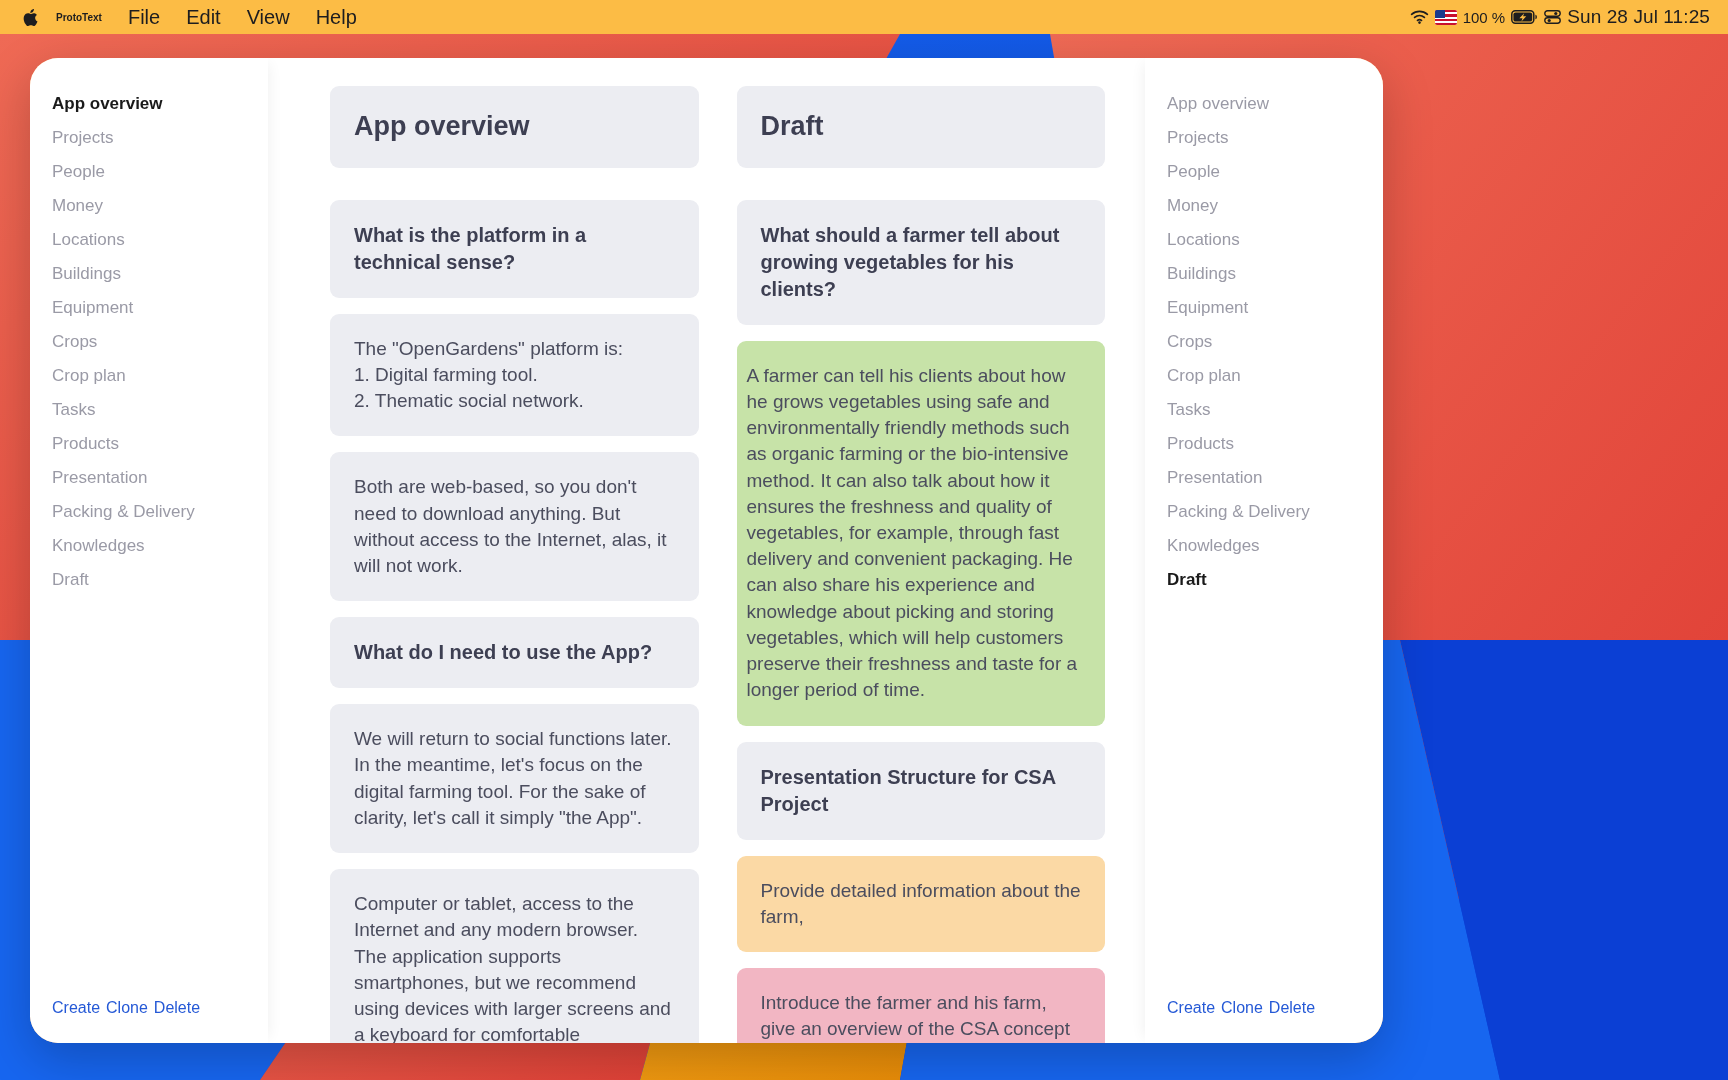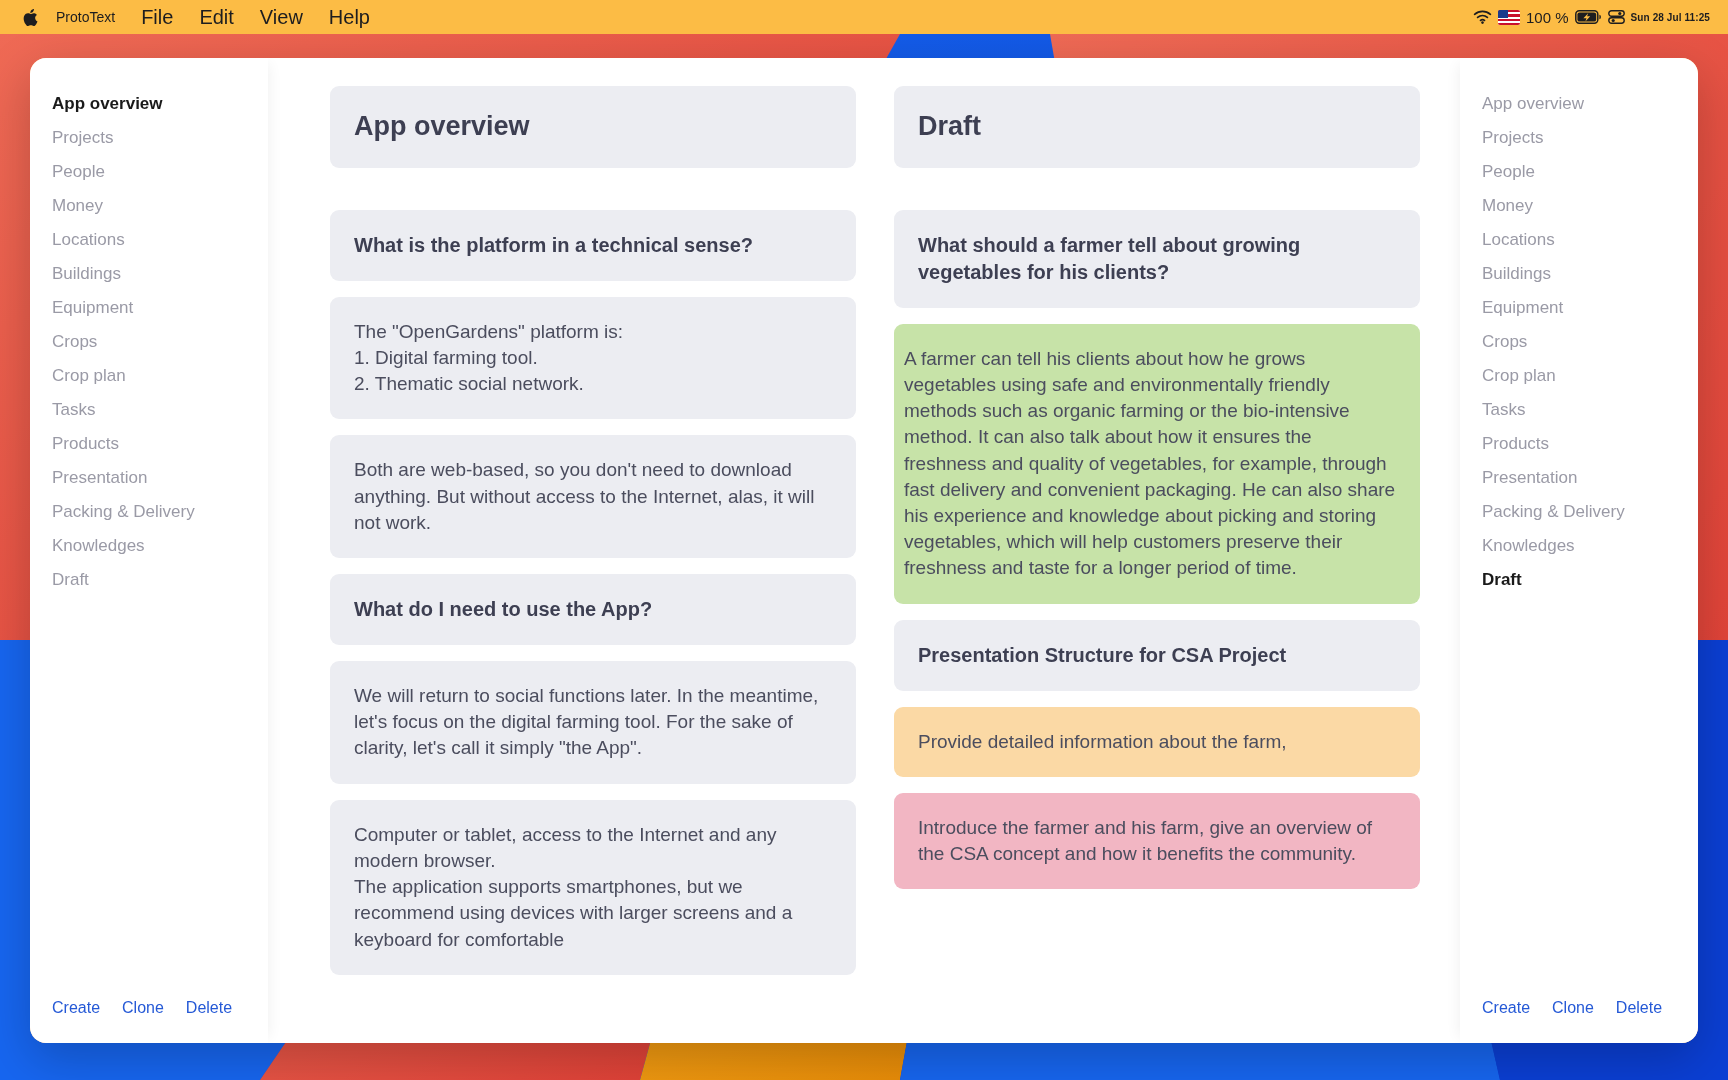--- a/index.html
+++ b/index.html
@@ -21,41 +21,41 @@
     position: absolute; top: 0; left: 0;
     width: 1728px; height: 34px;
     background: #fcbc45;
     display: flex; align-items: center;
     padding: 0 18px 0 22px;
     font-size: 15px;
     color: #1d1d1f;
     z-index: 50;
   }
   .apple-logo { width: 18px; height: 20px; margin-right: 16px; display:flex; align-items:center; }
-  .menu-app { font-weight: normal; margin-right: 26px; font-size: 14px; }
+  .menu-app { font-weight: bold; margin-right: 26px; font-size: 10px; }
   .menu-item { margin-right: 26px; font-size: 20px; }
   .menubar-right { margin-left: auto; display: flex; align-items: center; gap: 6px; }
   .mb-icon { display: flex; align-items: center; }
   .battery-pct { font-size: 15px; }
-  .clock { font-size: 10px; letter-spacing: .1px; font-weight: bold; }
+  .clock { font-size: 19px; letter-spacing: .1px; }
   .flag {
     width: 22px; height: 15px; border-radius: 2px; overflow: hidden;
     display: inline-block; position: relative; background: #fff;
   }
   .flag .stripes { position:absolute; inset:0;
     background: repeating-linear-gradient(to bottom, #c8102e 0 2.2px, #fff 2.2px 4.4px); }
   .flag .canton { position:absolute; left:0; top:0; width: 10px; height: 8px; background:#1b3a8c; }
 
   
   .window {
     position: absolute;
     left: 30px; top: 58px;
-    width: 1668px; height: 985px;
+    width: 1353px; height: 985px;
     background: #fdba74;
-    border-radius: 16px;
+    border-radius: 28px;
     box-shadow: 0 16px 50px rgba(0,0,0,.22);
     display: flex;
     overflow: hidden;
     z-index: 10;
   }
 
   
   .sidebar {
     width: 238px;
     flex: 0 0 238px;
@@ -72,21 +72,21 @@
     font-size: 17px;
     line-height: 1;
     color: #9a9aa6;
     padding: 8.5px 0;
     white-space: nowrap;
     cursor: pointer;
   }
   .nav-item.active { color: #1a1a1a; font-weight: bold; }
   .sidebar-actions {
     padding: 0 22px 26px 22px;
-    display: flex; gap: 22px;
+    display: flex; gap: 6px;
   }
   .action-link {
     color: #2559d6;
     font-size: 16px;
     cursor: pointer;
   }
 
   
   .main {
     flex: 1 1 auto;

